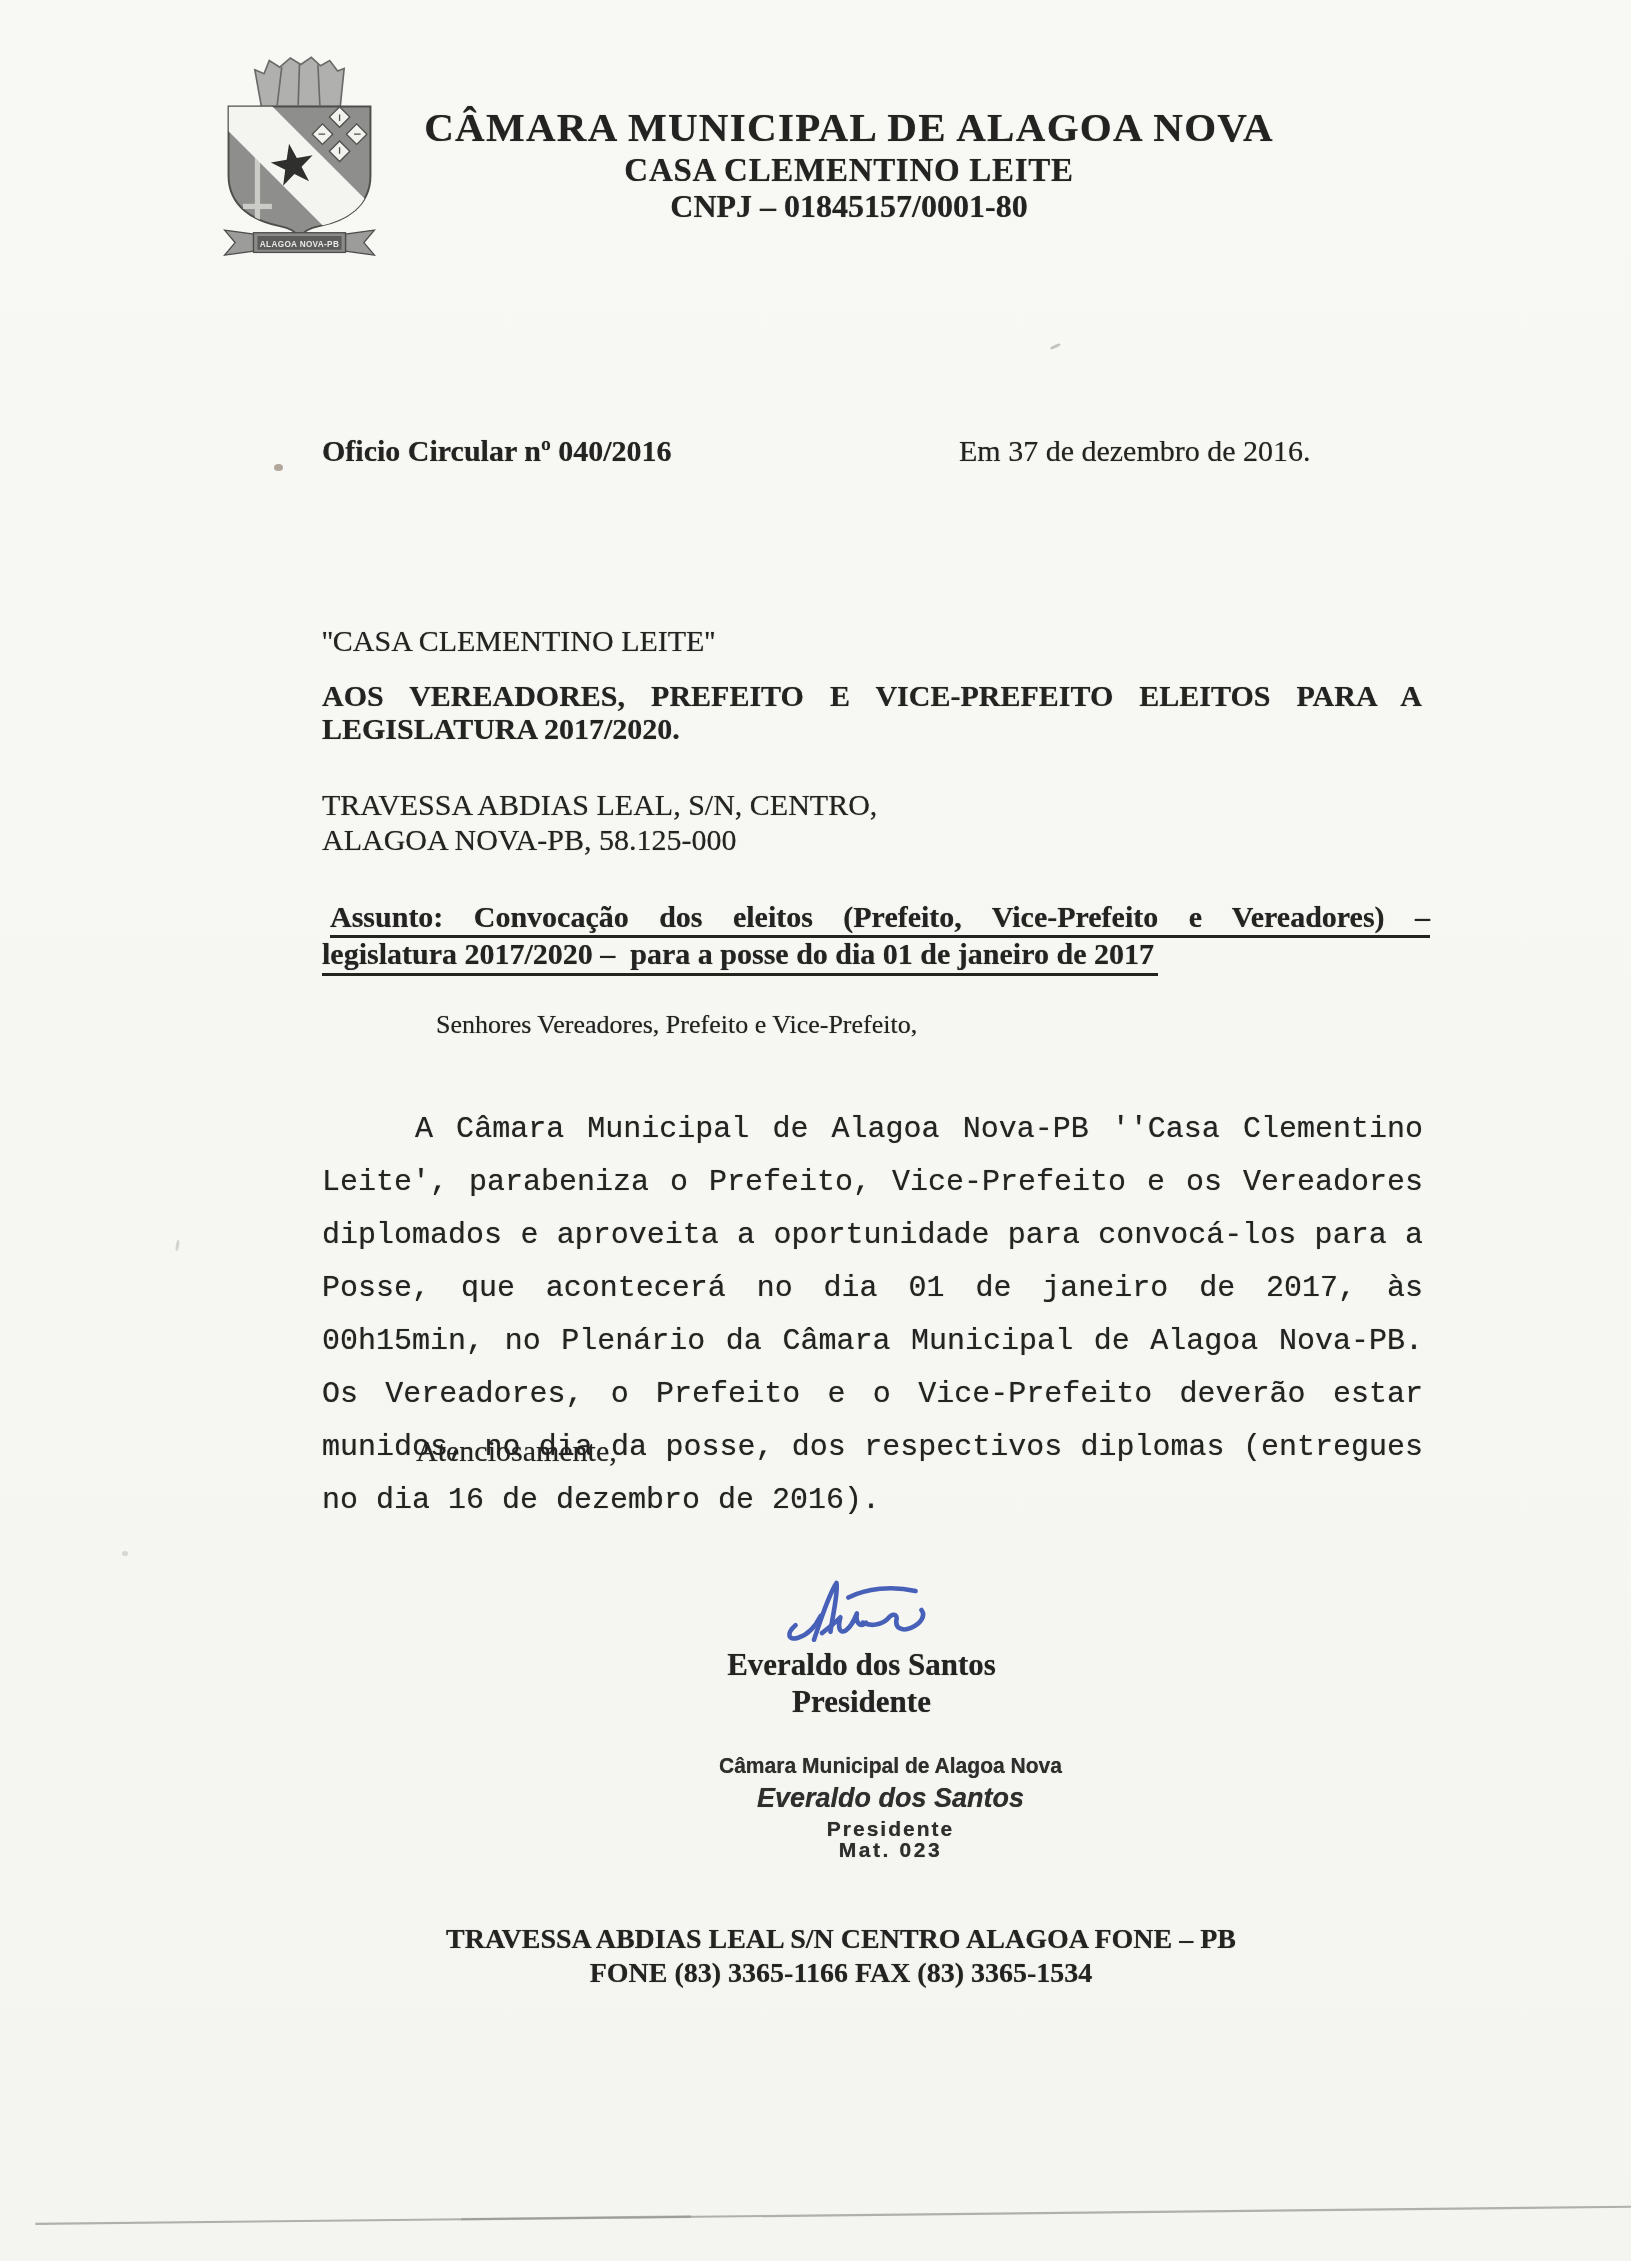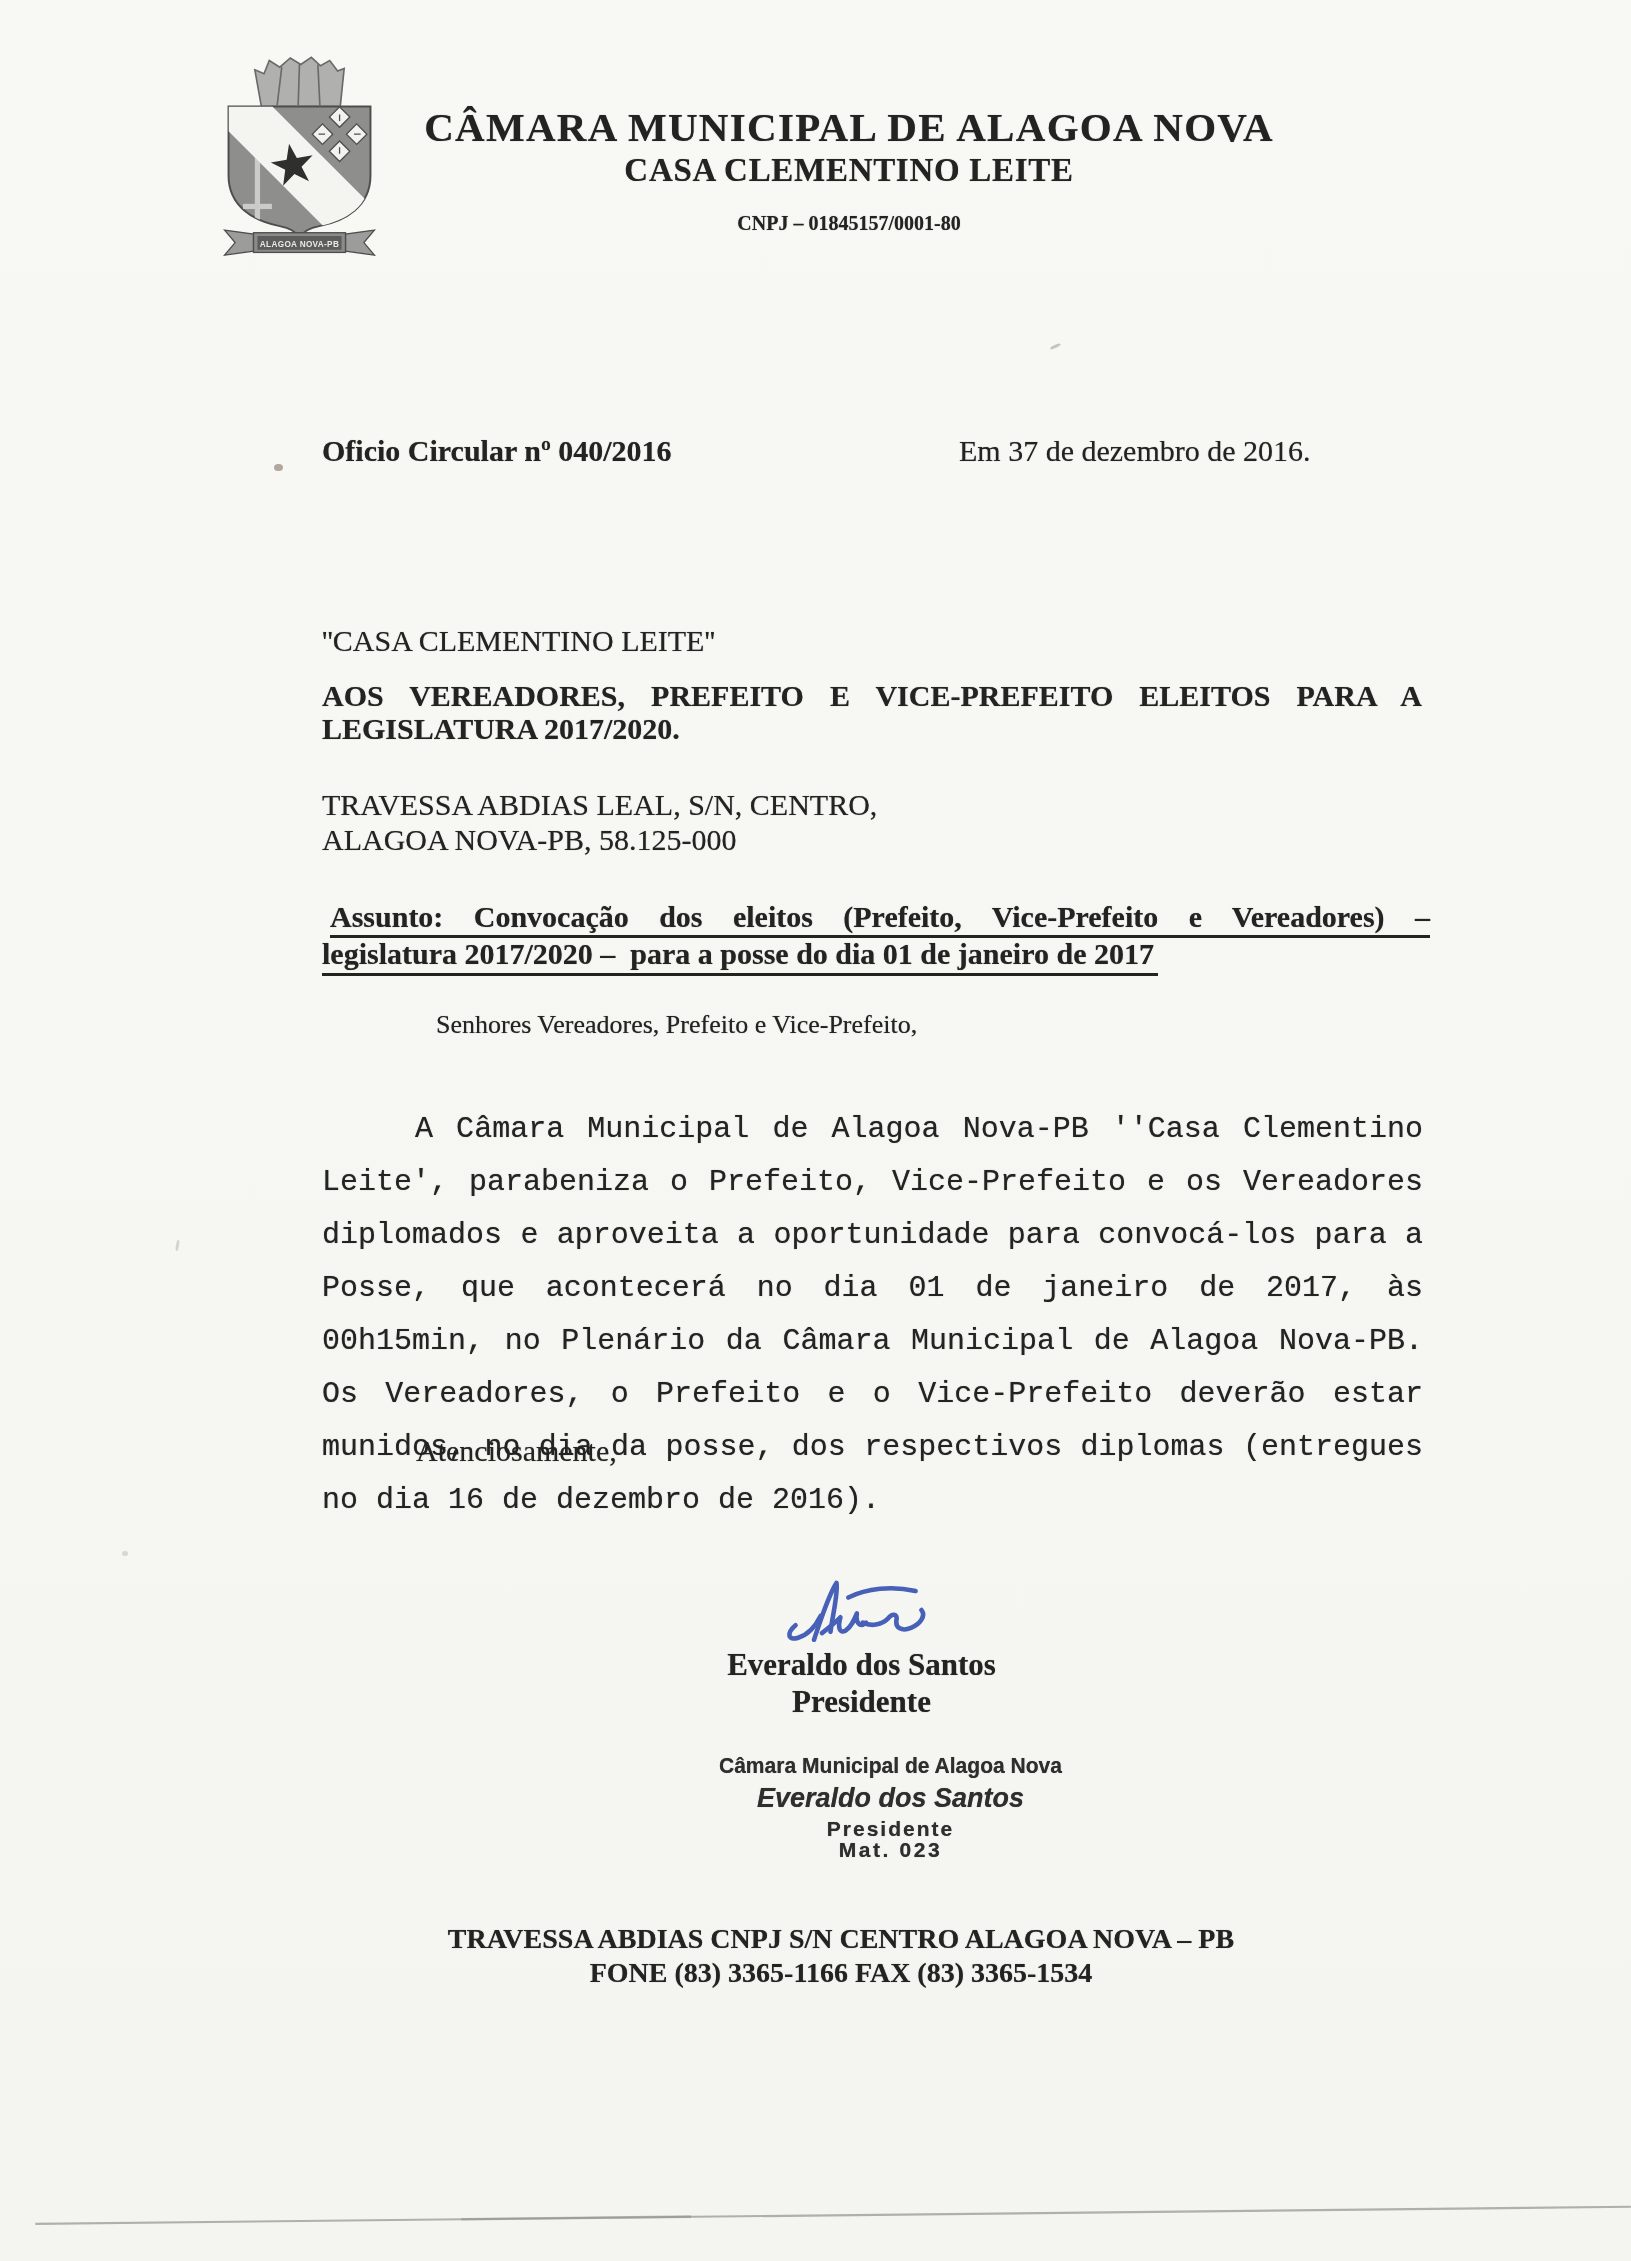--- a/index.html
+++ b/index.html
@@ -15,21 +15,21 @@
   }
   .abs{position:absolute;white-space:nowrap;}
   .scan{text-shadow:0 0 0.9px rgba(25,25,25,.55);}
   .sans{font-family:"Liberation Sans","DejaVu Sans",sans-serif;}
   .b{font-weight:bold;}
   .center{text-align:center;}
 
   
   .hdr-title{left:382px;top:104px;width:934px;font-size:41px;letter-spacing:1.3px;line-height:47px;}
   .hdr-sub{left:382px;top:151px;width:934px;font-size:33px;letter-spacing:0.7px;line-height:38px;}
-  .hdr-cnpj{left:382px;top:207px;width:934px;font-size:20px;line-height:33px;}
+  .hdr-cnpj{left:382px;top:190px;width:934px;font-size:32px;line-height:33px;}
 
   
   .ref-num{left:322px;top:433px;font-size:30px;line-height:36px;}
   .ref-date{left:959px;top:433px;font-size:30px;line-height:36px;}
 
   
   .from1{left:322px;top:575px;font-size:30px;line-height:36px;}
   .from2{left:322px;top:607px;font-size:30px;line-height:36px;margin-top:16px;}
   .to1{left:322px;top:679px;width:1100px;font-size:30px;line-height:34px;
        text-align:justify;text-align-last:justify;white-space:normal;}
@@ -158,21 +158,21 @@
   </svg>
 
   <div class="abs scan center b sig-name">Everaldo dos Santos</div>
   <div class="abs scan center b sig-role">Presidente</div>
 
   <div class="abs sans center b stamp st1">Câmara Municipal de Alagoa Nova</div>
   <div class="abs sans center b stamp st2">Everaldo dos Santos</div>
   <div class="abs sans center b stamp st3">Presidente</div>
   <div class="abs sans center b stamp st4">Mat. 023</div>
 
-  <div class="abs scan center b foot1">TRAVESSA ABDIAS CNPJ S/N CENTRO ALAGOA NOVA – PB</div>
+  <div class="abs scan center b foot1">TRAVESSA ABDIAS LEAL S/N CENTRO ALAGOA FONE – PB</div>
   <div class="abs scan center b foot2">FONE (83) 3365-1166 FAX (83) 3365-1534</div>
 
   <div class="speck speck-a"></div>
   <div class="speck speck-b"></div>
   <div class="speck speck-c"></div>
   <div class="speck speck-d"></div>
   <svg class="edge-line" width="1632" height="46" viewBox="0 0 2480 70">
     <line x1="52" y1="50" x2="2480" y2="24" stroke="#a3a3a0" stroke-width="3.2" opacity="0.85"></line>
     <line x1="700" y1="43" x2="1050" y2="39" stroke="#8d8d8a" stroke-width="4" opacity="0.5"></line>
   </svg>

